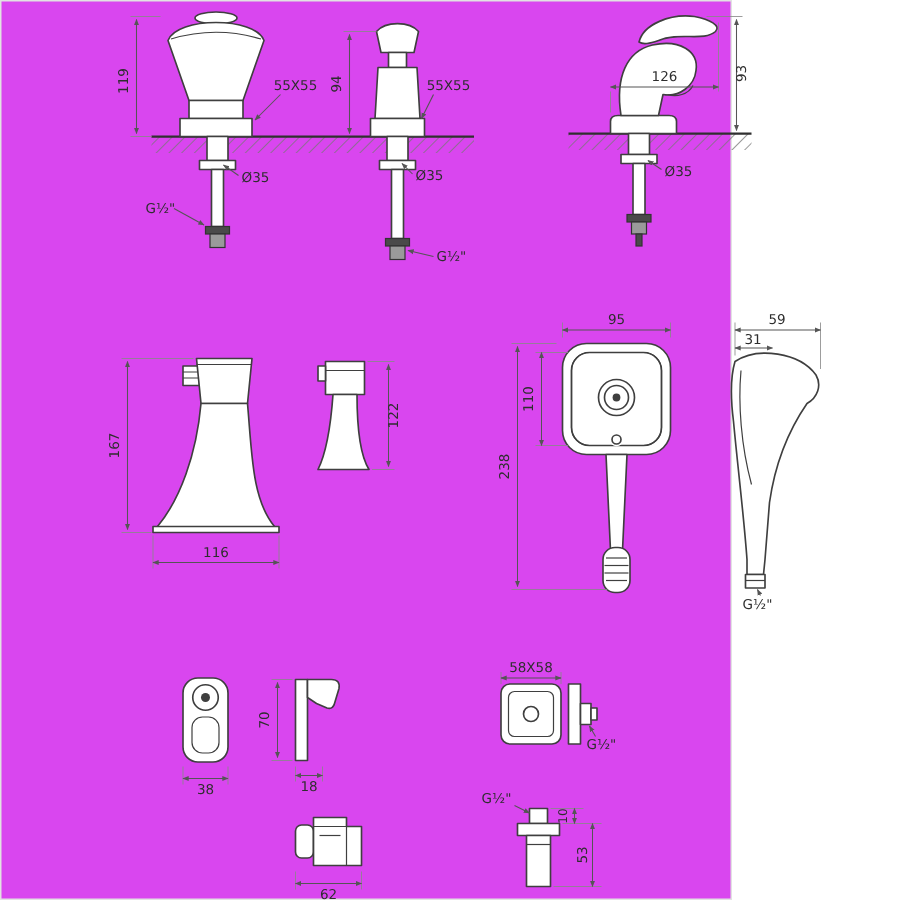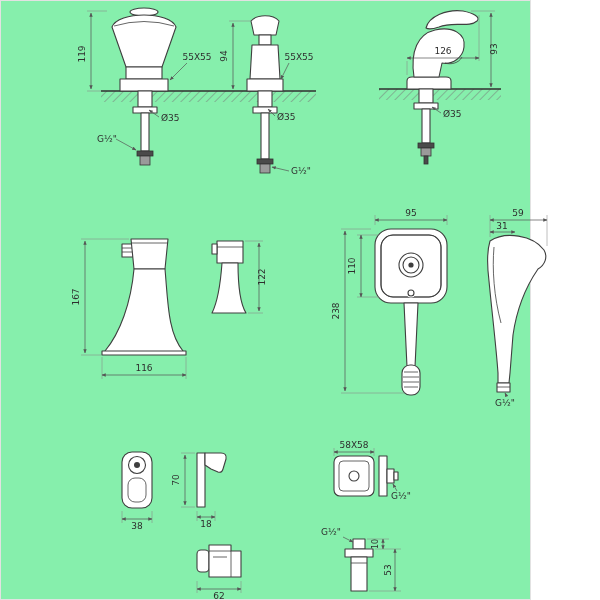--- a/index.html
+++ b/index.html
@@ -1,16 +1,16 @@
 <!DOCTYPE html>
 <html><head>
 <meta charset="utf-8">
 <style>
   html,body{margin:0;padding:0;background:#fff;}
-  .page{position:relative;width:531px;height:600px;background:#86efac;
+  .page{position:relative;width:488px;height:600px;background:#d946ef;
         border:1px solid #e2e2e2;box-sizing:border-box;
         font-family:"DejaVu Sans",sans-serif;}
   svg{display:block;}
   .s{fill:#ffffff;stroke:#3f3f3f;stroke-width:1.1;stroke-linejoin:round;}
   .s2{fill:none;stroke:#3f3f3f;stroke-width:0.8;stroke-linejoin:round;}
   .deck{stroke:#2f2f2f;stroke-width:1.5;}
   .dim{stroke:#555;stroke-width:0.7;fill:none;}
   .ext{stroke:#888;stroke-width:0.55;fill:none;}
   .lead{stroke:#555;stroke-width:0.7;fill:none;}
   .dark{fill:#4a4a4a;stroke:#333;stroke-width:0.8;}

